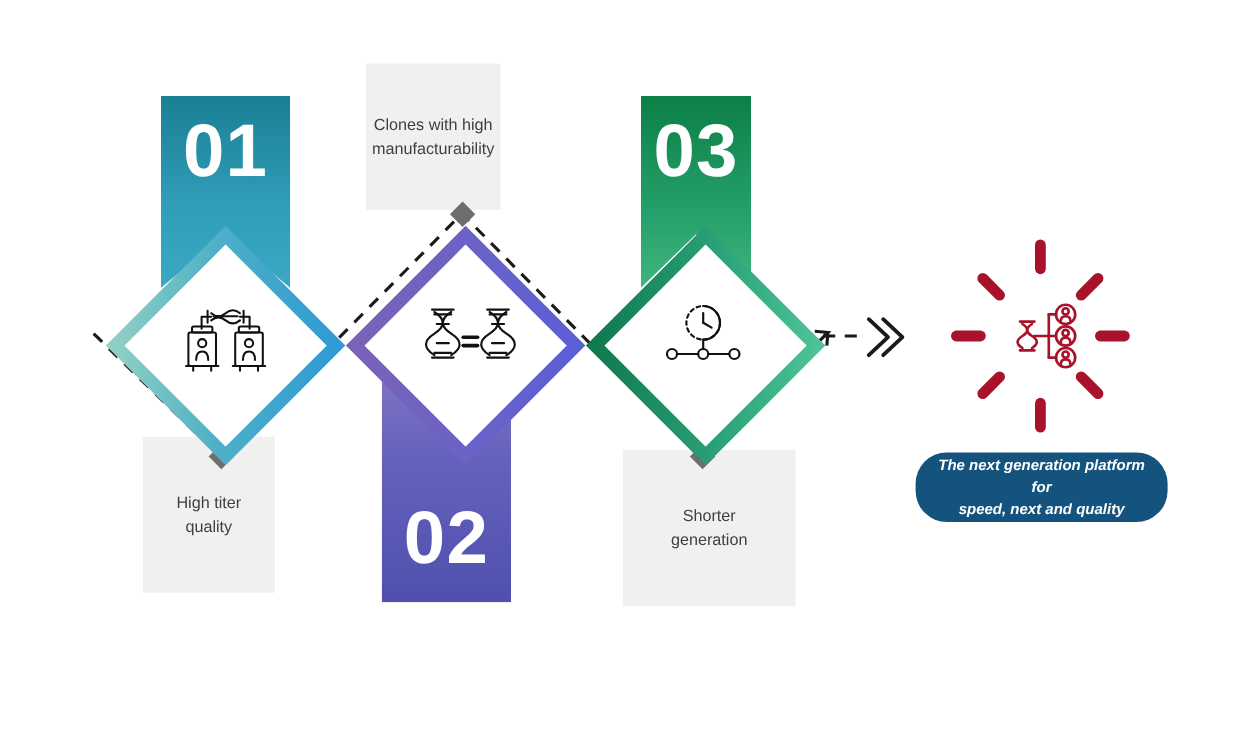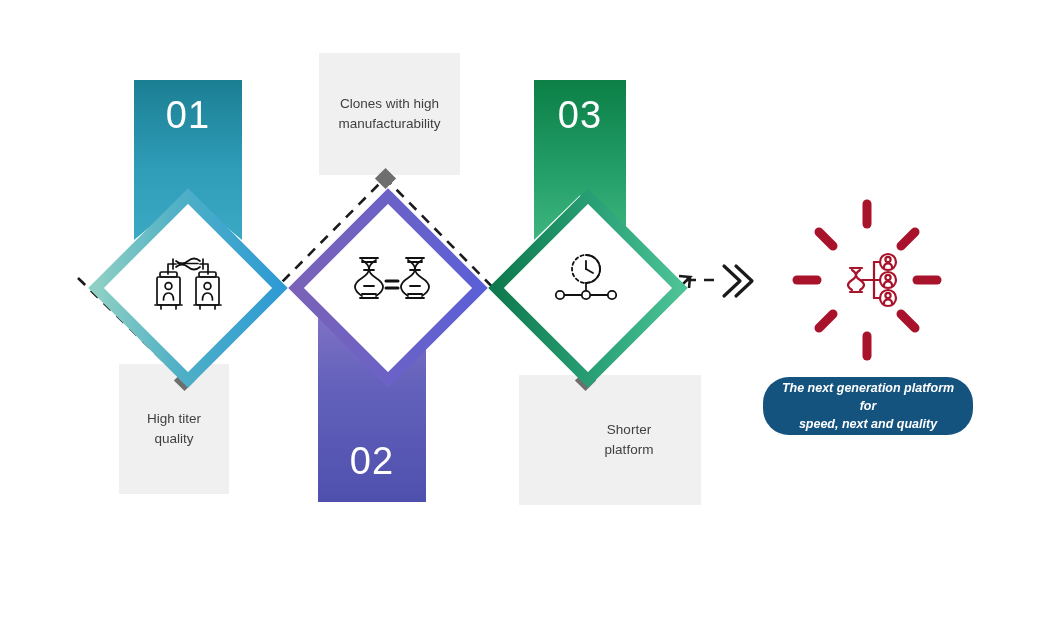--- a/index.html
+++ b/index.html
@@ -23,22 +23,22 @@
     line-height:1.45;
     font-family:"Liberation Sans", sans-serif;
   }
 
   
   .banner{
     display:flex;align-items:flex-start;justify-content:center;
   }
   .banner .num{
     color:#ffffff;
-    font-size:38px;
-    font-weight:400;
+    font-size:62px;
+    font-weight:700;
     letter-spacing:1px;
     line-height:1;
     font-family:"Liberation Sans", sans-serif;
   }
   .banner.up .num{align-self:flex-start;}
 
   
   .pill{
     border-radius:26px;
     display:flex;align-items:center;justify-content:center;
@@ -67,44 +67,44 @@
     <span class="num" style="margin-top:16px;">01</span>
   </div>
 
   <div class="abs caption-box" style="left:119px;top:364px;width:110px;height:130px;">
     <div>
       <div>High titer</div>
       <div>quality</div>
     </div>
   </div>
 
-  <div class="abs caption-box" style="left:319px;top:53px;width:141px;height:122px;">
+  <div class="abs caption-box" style="left:305px;top:53px;width:112px;height:122px;">
     <div>
       <div>Clones with high</div>
       <div>manufacturability</div>
     </div>
   </div>
 
   <div class="abs banner" style="left:318px;top:290px;width:108px;height:212px;
               background:linear-gradient(180deg,#8878c8 0%,#6361bb 45%,#4f50ae 100%);
               clip-path:polygon(0 0,50% 28%,100% 0,100% 100%,0 100%);
               display:flex;align-items:flex-end;justify-content:center;">
     <span class="num" style="margin-bottom:22px;">02</span>
   </div>
 
   <div class="abs banner up" style="left:534px;top:80px;width:92px;height:160px;
               background:linear-gradient(180deg,#0b7f46 0%,#25a06a 60%,#3fb57f 100%);
               clip-path:polygon(0 0,100% 0,100% 100%,50% 72%,0 100%);">
     <span class="num" style="margin-top:16px;">03</span>
   </div>
 
-  <div class="abs caption-box" style="left:519px;top:375px;width:144px;height:130px;padding-left:38px;">
+  <div class="abs caption-box" style="left:519px;top:375px;width:144px;height:130px;">
     <div>
       <div>Shorter</div>
-      <div>platform</div>
+      <div>generation</div>
     </div>
   </div>
 
   <svg class="svg-layer" viewBox="0 0 1040 629">
     <defs>
       <linearGradient id="gradD1" x1="0" y1="0" x2="1" y2="0">
         <stop offset="0%" stop-color="#8fd0c4"></stop>
         <stop offset="45%" stop-color="#4fb0c6"></stop>
         <stop offset="100%" stop-color="#2f9bd4"></stop>
       </linearGradient>

